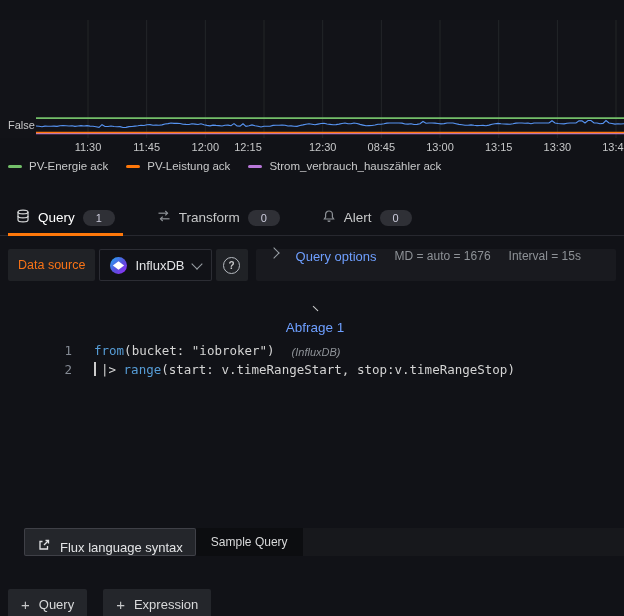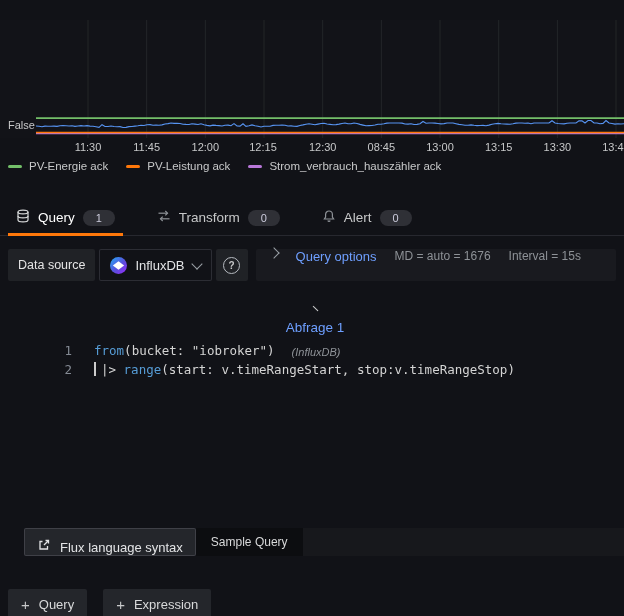--- a/index.html
+++ b/index.html
@@ -19,21 +19,21 @@
 
   
   .tabs{margin-top:26px;height:33px;display:flex;align-items:stretch;padding-left:8px;gap:26px;border-bottom:1px solid rgba(204,204,220,0.12);}
   .tab{display:inline-flex;align-items:center;gap:8px;padding:0 8px;font-size:13.5px;color:#c7c8c9;cursor:pointer;border-bottom:3px solid transparent;margin-bottom:-1px;}
   .tab.active{color:#ffffff;border-bottom-color:#ff780a;}
   .tab svg{flex:none;}
   .badge{display:inline-flex;align-items:center;justify-content:center;min-width:20px;height:16px;padding:0 6px;border-radius:9px;background:rgba(204,204,220,0.16);font-size:11px;color:#ccccdc;}
 
   
   .ds-row{margin:13px 8px 0 8px;height:32px;display:flex;align-items:stretch;gap:4px;}
-  .ds-label{display:flex;align-items:center;padding:0 10px;background:#202226;border-radius:2px;font-size:12.5px;color:#e5e5e5;}
+  .ds-label{display:flex;align-items:center;padding:0 10px;background:#202226;border-radius:2px;font-size:12.5px;color:#f97316;}
   .ds-picker{display:flex;align-items:center;gap:8px;padding:0 10px;background:#111217;border:1px solid rgba(204,204,220,0.15);border-radius:2px;font-size:13px;color:#e3e4e6;cursor:pointer;}
   .influx-logo{position:relative;width:17px;height:17px;border-radius:50%;background:linear-gradient(135deg,#22adf6 0%,#5b4ddc 55%,#9b2aff 100%);}
   .influx-logo::after{content:"";position:absolute;left:5px;top:5px;width:7px;height:7px;background:#fff;transform:rotate(45deg) skew(-8deg,-8deg);}
   .chev{width:7px;height:7px;border-right:1.6px solid #9aa0a6;border-bottom:1.6px solid #9aa0a6;display:inline-block;}
   .chev.down{transform:rotate(45deg);margin-top:-3px;}
   .chev.right{transform:rotate(-45deg);}
   .help-btn{width:32px;background:#202226;border:none;border-radius:2px;display:flex;align-items:center;justify-content:center;cursor:pointer;padding:0;}
   .qmark{display:flex;align-items:center;justify-content:center;width:15px;height:15px;border:1.4px solid #b6bac0;border-radius:50%;font-size:10px;color:#c7c8c9;font-weight:bold;}
   .q-options{flex:1;display:flex;align-items:flex-start;gap:18px;margin-left:4px;padding:0 14px;background:rgba(204,204,220,0.045);border-radius:2px;cursor:pointer;}
   .qo-link{font-size:13px;color:#6e9fff;cursor:pointer;}
@@ -87,21 +87,21 @@
           <line x1="36" x2="624" y1="112.454" y2="112.454" stroke="#ff780a" stroke-width="1.4"></line>
           <line x1="36" x2="624" y1="98.05799999999999" y2="98.05799999999999" stroke="#73bf69" stroke-width="1.8"></line>
           <polyline points="36,106.0 39,106.2 42,106.8 45,106.1 48,106.2 51,106.2 54,106.1 57,106.4 60,105.8 63,105.6 66,105.8 69,106.0 72,105.8 75,106.4 78,106.0 81,105.6 84,106.0 87,105.6 90,106.1 93,106.2 96,106.8 99,107.4 102,104.7 105,106.5 108,106.5 111,106.0 114,106.5 117,106.7 120,106.6 123,107.5 126,107.4 129,106.6 132,106.5 135,106.1 138,105.8 141,105.2 144,105.5 147,104.8 150,104.6 153,105.2 156,105.1 159,105.2 162,104.9 165,104.0 168,103.6 171,103.0 174,103.4 177,103.4 180,103.5 183,104.2 186,104.4 189,104.5 192,103.8 195,104.1 198,104.5 201,103.8 204,104.7 207,105.4 210,105.9 213,105.1 216,105.4 219,105.6 222,106.0 225,105.3 228,105.1 231,105.7 234,103.6 237,106.0 240,106.1 243,103.8 246,106.3 249,105.7 252,104.9 255,105.8 258,106.2 261,107.0 264,106.2 267,106.3 270,106.2 273,105.4 276,105.3 279,105.2 282,105.0 285,105.2 288,106.0 291,105.9 294,106.2 297,106.4 300,105.5 303,104.9 306,104.2 309,103.7 312,104.2 315,104.8 318,104.1 321,103.5 324,103.3 327,104.0 330,104.4 333,104.8 336,104.6 339,104.1 342,103.5 345,103.0 348,103.8 351,103.8 354,103.0 357,103.5 360,104.4 363,105.1 366,105.8 369,105.6 372,105.5 375,105.0 378,104.2 381,104.3 384,103.8 387,103.1 390,103.0 393,103.0 396,103.0 399,103.0 402,103.1 405,104.0 408,104.1 411,103.7 414,104.5 417,104.4 420,103.8 423,101.5 426,103.3 429,103.0 432,103.0 435,103.1 438,103.5 441,103.9 444,103.6 447,103.0 450,103.0 453,103.0 456,103.7 459,104.4 462,104.8 465,105.3 468,105.2 471,104.9 474,105.3 477,105.6 480,105.5 483,105.4 486,105.8 489,105.1 492,104.2 495,103.8 498,103.4 501,103.8 504,104.0 507,104.1 510,104.2 513,103.8 516,103.1 519,103.0 522,103.0 525,103.3 528,103.0 531,103.7 534,103.0 537,103.0 540,103.0 543,103.0 546,103.0 549,103.0 552,100.7 555,103.0 558,103.5 561,103.7 564,103.9 567,103.2 570,103.0 573,103.0 576,103.0 579,100.9 582,100.7 585,103.0 588,100.5 591,100.5 594,103.0 597,103.0 600,103.7 603,103.4 606,100.5 609,103.0 612,103.5 615,104.1 618,103.8 621,104.0 624,103.8" fill="none" stroke="#5794f2" stroke-width="1.1"></polyline>
         </svg>
       <span class="ylabel">False</span>
     </div>
     <div class="x-axis">
         <span class="x-tick" style="left: 88px;">11:30</span>
         <span class="x-tick" style="left: 146.67px;">11:45</span>
         <span class="x-tick" style="left: 205.34px;">12:00</span>
-        <span class="x-tick" style="left: 263px;">12:15</span>
+        <span class="x-tick" style="left: 248px;">12:15</span>
         <span class="x-tick" style="left: 322.68px;">12:30</span>
         <span class="x-tick" style="left: 381.35px;">08:45</span>
         <span class="x-tick" style="left: 440.02px;">13:00</span>
         <span class="x-tick" style="left: 498.69px;">13:15</span>
         <span class="x-tick" style="left: 557.36px;">13:30</span>
         <span class="x-tick" style="left: 616.03px;">13:45</span>
       </div>
     <div class="legend">
       <span class="legend-item">
         <i class="legend-dash" style="background: rgb(115, 191, 105);"></i>

